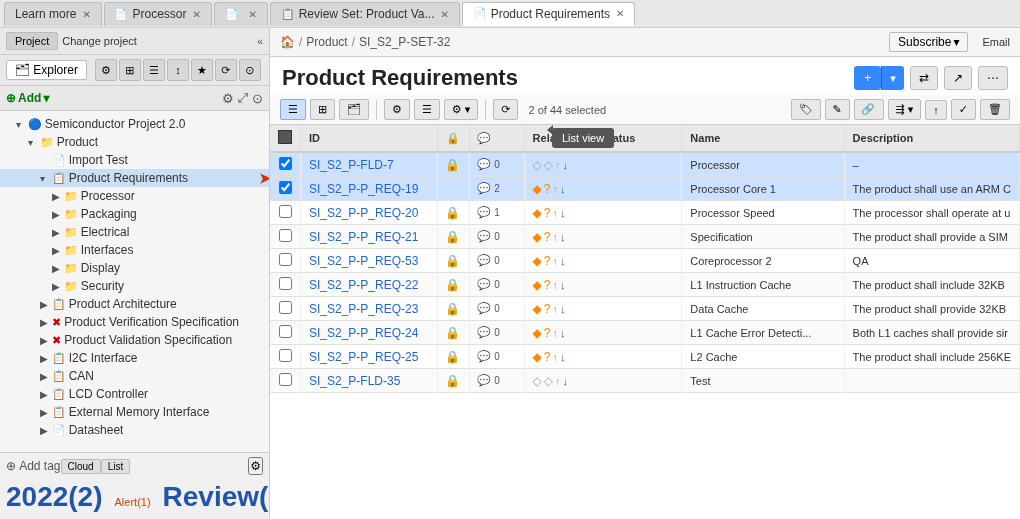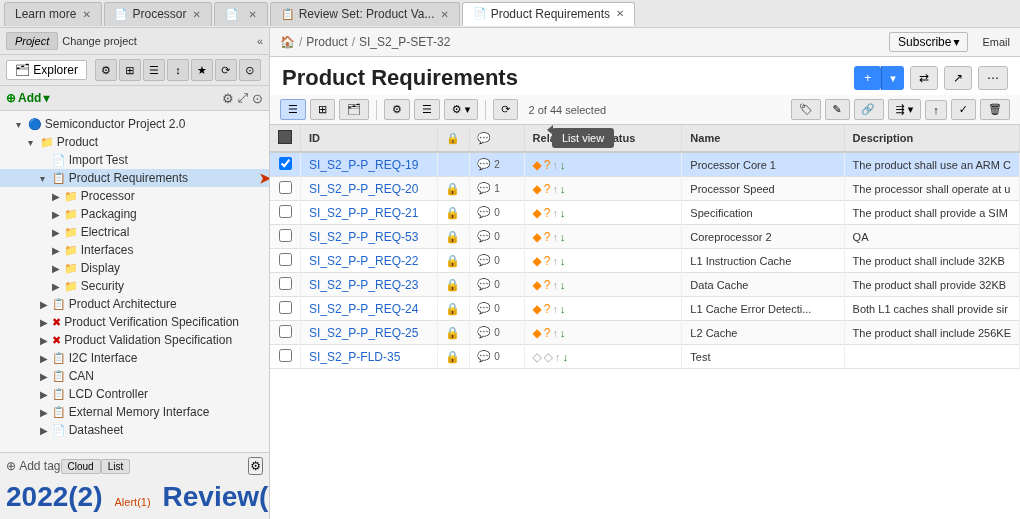--- a/index.html
+++ b/index.html
@@ -67,21 +67,20 @@
       border-bottom: 1px solid #ccc;
       gap: 4px;
     }
     .sidebar-toolbar .project-btn {
       font-size: 11px;
       background: #d0d0d0;
       border: 1px solid #bbb;
       padding: 2px 8px;
       cursor: pointer;
       border-radius: 2px;
-      font-style: italic;
     }
     .sidebar-toolbar .change-proj-btn {
       font-size: 11px;
       background: none;
       border: none;
       cursor: pointer;
       color: #333;
     }
     .sidebar-toolbar .collapse-btn {
       margin-left: auto;
@@ -700,20 +699,41 @@
             </th>
             <th class="id-col">ID</th>
             <th class="lock-col">🔒</th>
             <th class="comment-col">💬</th>
             <th class="rel-col">Relationship Status</th>
             <th class="name-col">Name</th>
             <th class="desc-col">Description</th>
           </tr>
         </thead>
         <tbody id="table-body">
+        <tr class="row-selected">
+              <td class="checkbox-cell"><input type="checkbox" checked="" style=""></td>
+              <td><a class="id-link" href="#">SI_S2_P-FLD-7</a></td>
+              <td><span style="color:#888;">🔒</span></td>
+              <td>
+                <span class="comment-cell">
+                  <span class="comment-bubble">💬</span>
+                  <span class="comment-count">0</span>
+                </span>
+              </td>
+              <td>
+                <span class="rel-cell">
+                  <span class="rel-gray">◇</span>
+                  <span class="rel-gray">◇</span>
+                  <span class="arr-up">↑</span>
+                  <span class="arr-down">↓</span>
+                </span>
+              </td>
+              <td>Processor</td>
+              <td class="desc-cell">–</td>
+            </tr>
             <tr class="row-selected">
               <td class="checkbox-cell"><input type="checkbox" checked="" style=""></td>
               <td><a class="id-link" href="#">SI_S2_P-P_REQ-19</a></td>
               <td><span style="color:#aaa;"></span></td>
               <td>
                 <span class="comment-cell">
                   <span class="comment-bubble">💬</span>
                   <span class="comment-count">2</span>
                 </span>
               </td>

